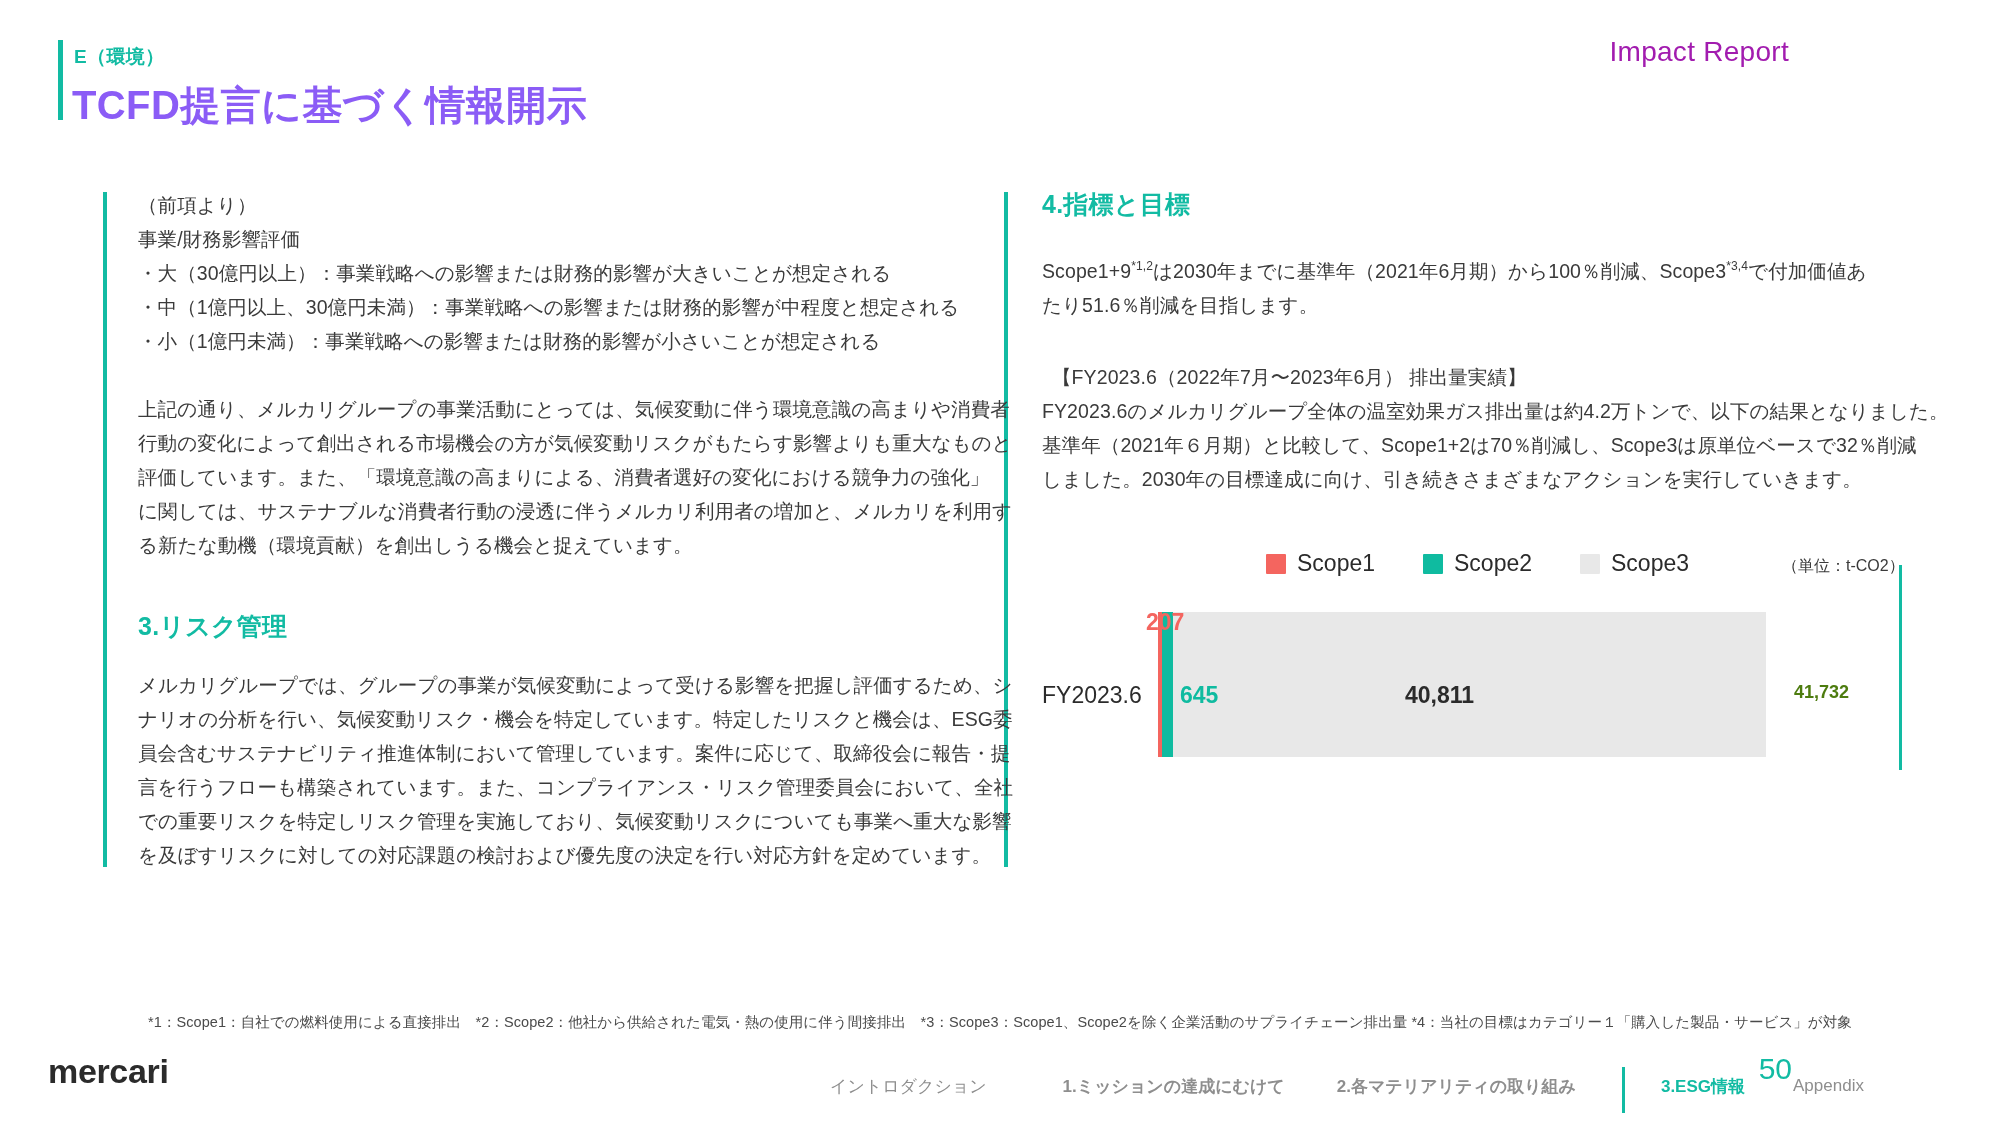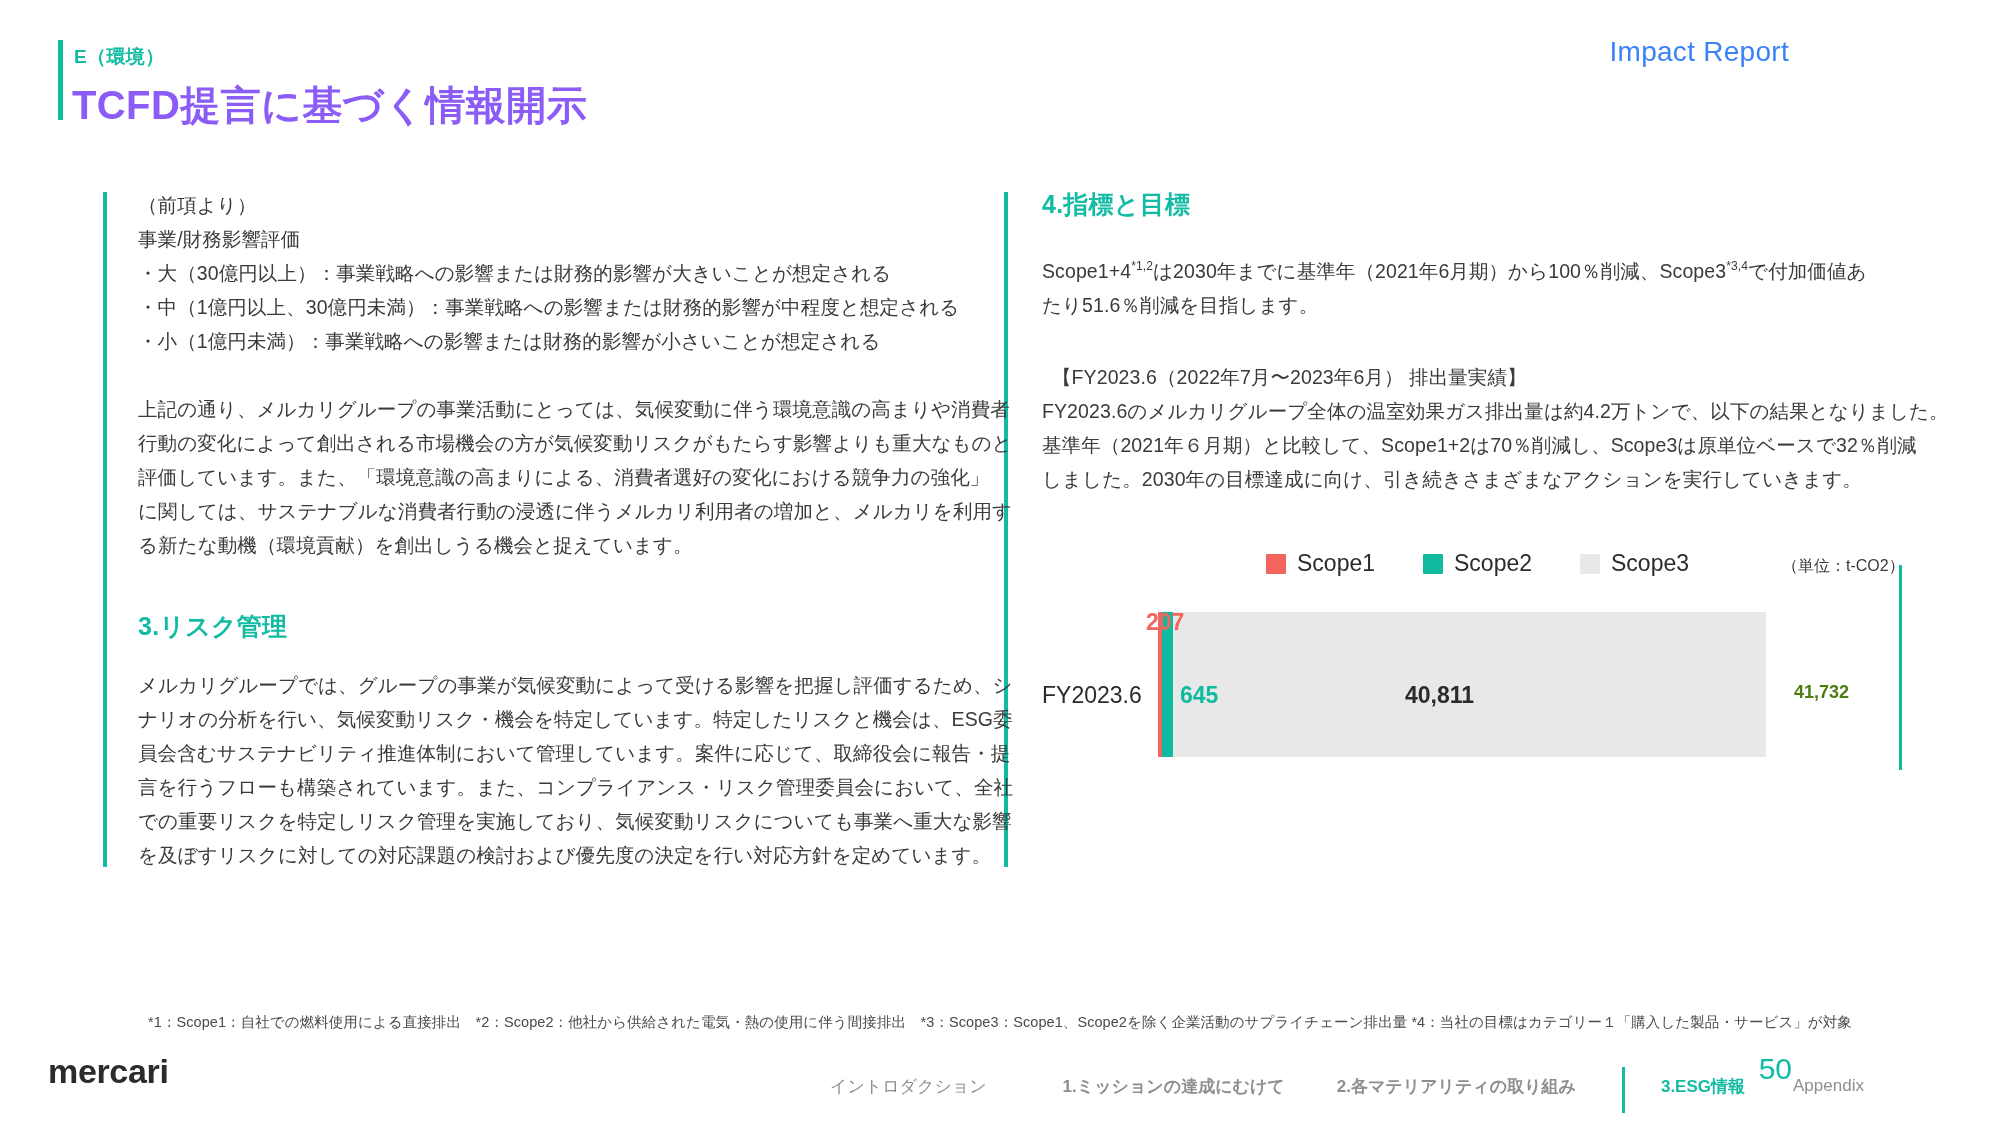--- a/index.html
+++ b/index.html
@@ -21,21 +21,21 @@
     font-size: 19px; font-weight: 700; color: #12bba3;
     letter-spacing: .02em; white-space: nowrap;
   }
   .page-title {
     position: absolute; left: 72px; top: 78px;
     font-size: 40px; font-weight: 700; color: #8b5cf6;
     letter-spacing: .01em; white-space: nowrap;
   }
   .impact-report {
     position: absolute; right: 55px; top: 36px;
-    font-size: 28px; font-weight: 400; color: #3b82f6;
+    font-size: 28px; font-weight: 400; color: #a21caf;
     letter-spacing: .01em; white-space: nowrap;
   }
 
   
   .rule {
     position: absolute; width: 4px; background: #12bba3;
   }
   .rule-left   { left: 103px;  top: 192px; height: 675px; }
   .rule-center { left: 1004px; top: 192px; height: 675px; }
   .rule-right  { left: 1899px; top: 565px; height: 205px; width: 3px; }
@@ -185,21 +185,21 @@
       <div class="line">での重要リスクを特定しリスク管理を実施しており、気候変動リスクについても事業へ重大な影響</div>
       <div class="line">を及ぼすリスクに対しての対応課題の検討および優先度の決定を行い対応方針を定めています。</div>
     </div>
   </div>
 
   <div class="col-right">
     <div class="sec-head">4.指標と目標</div>
 
     <div class="body-text" style="margin-top:28px">
       <div class="line">
-        <span>Scope1+4</span><span class="sup">*1,2</span><span>は2030年までに基準年（2021年6月期）から100％削減、Scope3</span><span class="sup">*3,4</span><span>で付加価値あ</span>
+        <span>Scope1+9</span><span class="sup">*1,2</span><span>は2030年までに基準年（2021年6月期）から100％削減、Scope3</span><span class="sup">*3,4</span><span>で付加価値あ</span>
       </div>
       <div class="line">たり51.6％削減を目指します。</div>
     </div>
 
     <div class="body-text" style="margin-top:38px">
       <div class="line" style="text-indent:10px">【FY2023.6（2022年7月〜2023年6月） 排出量実績】</div>
       <div class="line">FY2023.6のメルカリグループ全体の温室効果ガス排出量は約4.2万トンで、以下の結果となりました。</div>
       <div class="line">基準年（2021年６月期）と比較して、Scope1+2は70％削減し、Scope3は原単位ベースで32％削減</div>
       <div class="line">しました。2030年の目標達成に向け、引き続きさまざまなアクションを実行していきます。</div>
     </div>

